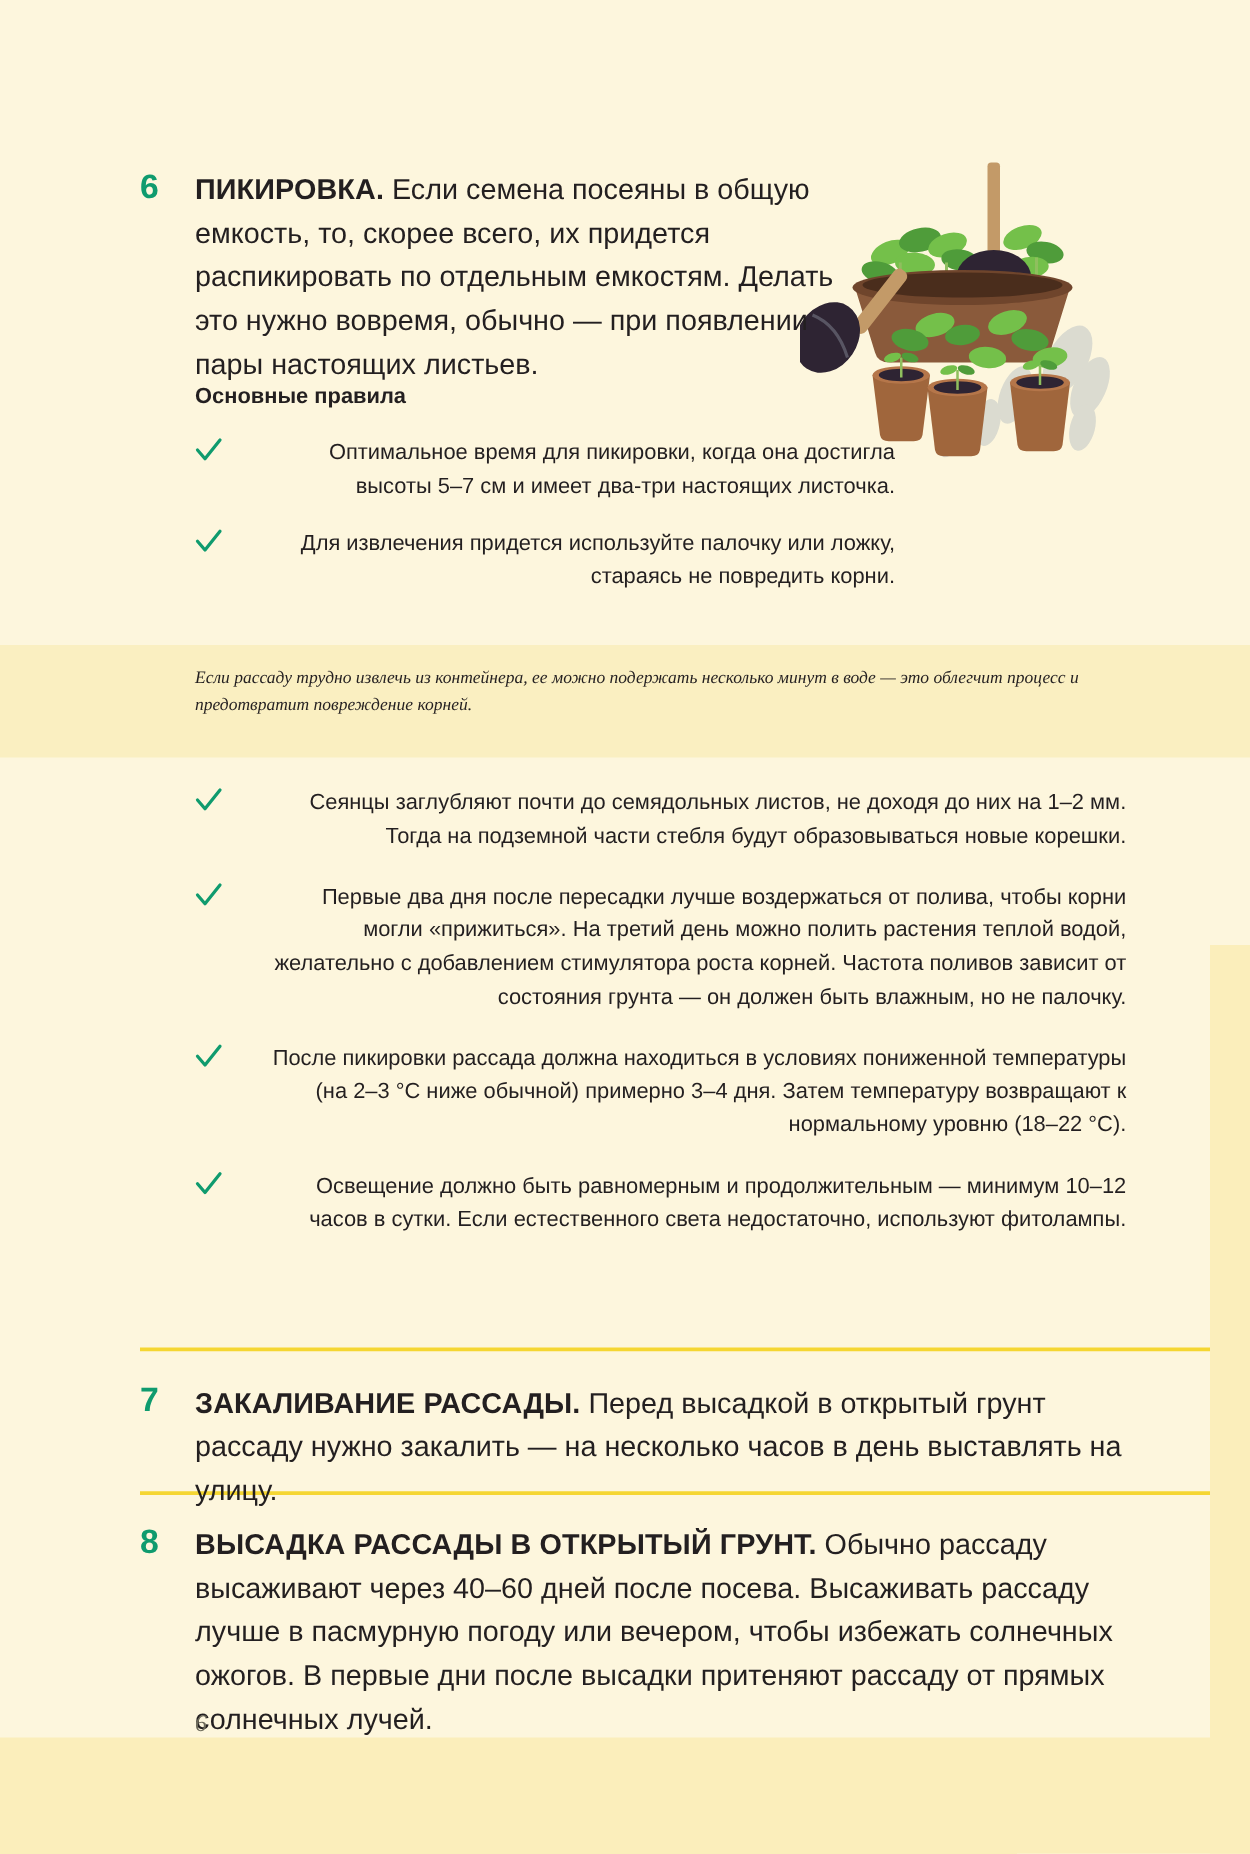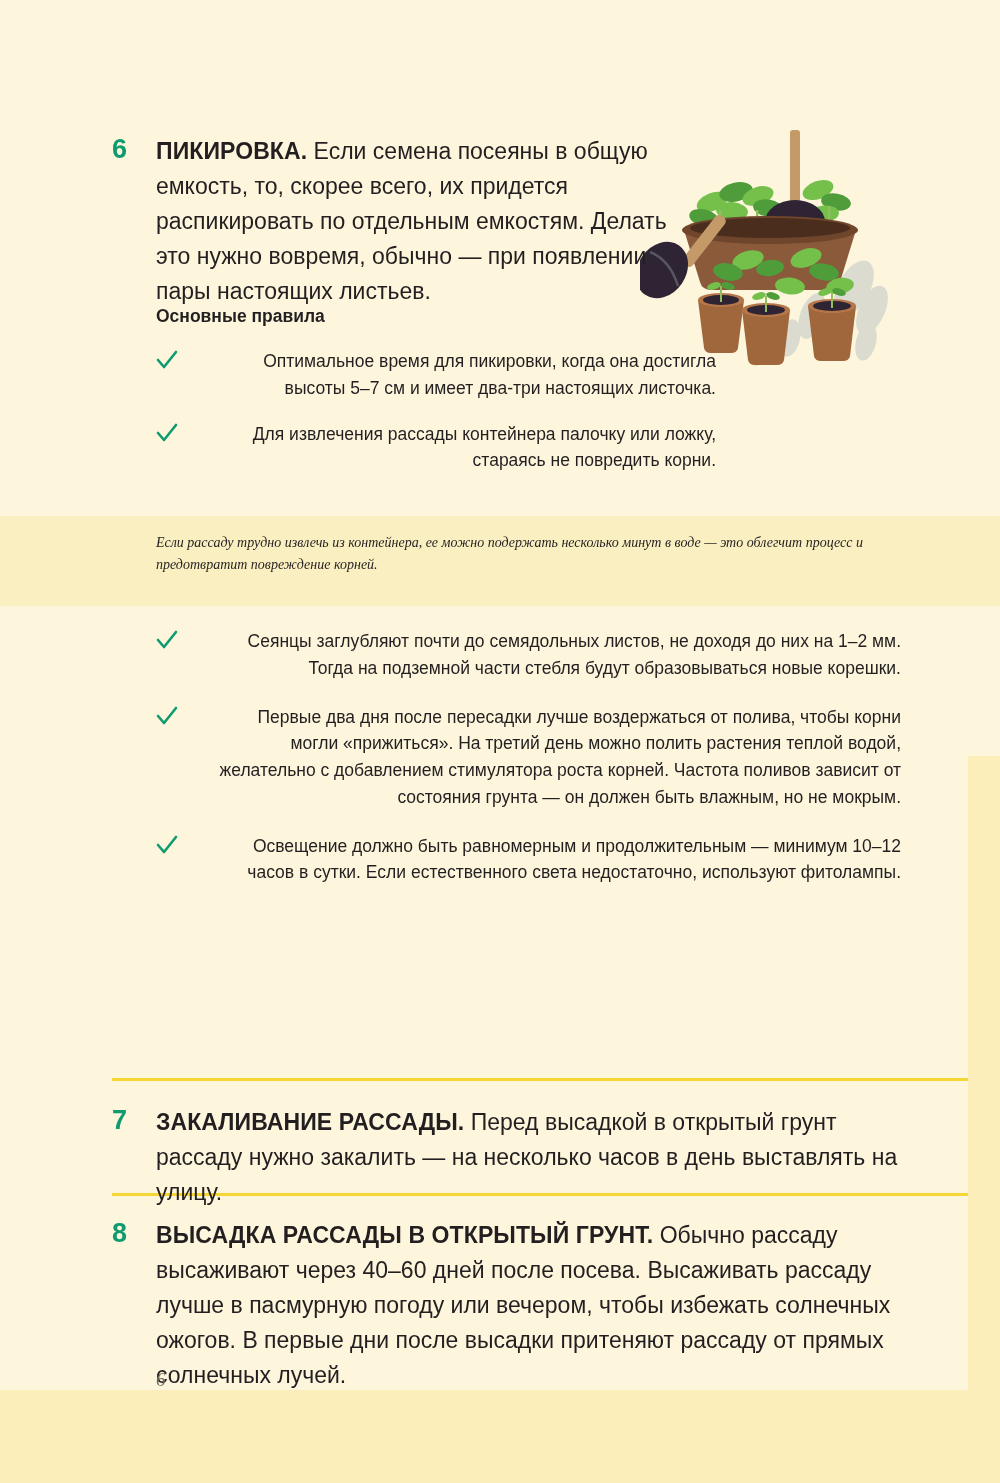--- a/index.html
+++ b/index.html
@@ -311,42 +311,50 @@
         </svg>
     </span>
     <span class="bullet-text">Оптимальное время для пикировки, когда она достигла высоты 5–7 см и имеет два-три настоящих листочка.</span>
   </div>
   <div class="bullet">
     <span class="check">
       <svg width="22" height="20" viewBox="0 0 22 20">
           <path d="M2 10 L8 17 L20 2" stroke="#0f9b6e" stroke-width="2.6" fill="none" stroke-linecap="round" stroke-linejoin="round"></path>
         </svg>
     </span>
-    <span class="bullet-text">Для извлечения рассады контейнера палочку или ложку, стараясь не повредить корни.</span>
+    <span class="bullet-text">Для извлечения придется используйте палочку или ложку, стараясь не повредить корни.</span>
   </div>
 </div>
 
 <div class="callout">Если рассаду трудно извлечь из контейнера, ее можно подержать несколько минут в воде — это облегчит процесс и предотвратит повреждение корней.</div>
 
 <div class="bullets" id="bullets-bottom">
   <div class="bullet bullet-wide">
     <span class="check">
       <svg width="22" height="20" viewBox="0 0 22 20">
           <path d="M2 10 L8 17 L20 2" stroke="#0f9b6e" stroke-width="2.6" fill="none" stroke-linecap="round" stroke-linejoin="round"></path>
         </svg>
     </span>
     <span class="bullet-text">Сеянцы заглубляют почти до семядольных листов, не доходя до них на 1–2 мм. Тогда на подземной части стебля будут образовываться новые корешки.</span>
   </div>
   <div class="bullet bullet-wide">
     <span class="check">
       <svg width="22" height="20" viewBox="0 0 22 20">
           <path d="M2 10 L8 17 L20 2" stroke="#0f9b6e" stroke-width="2.6" fill="none" stroke-linecap="round" stroke-linejoin="round"></path>
         </svg>
     </span>
-    <span class="bullet-text">Первые два дня после пересадки лучше воздержаться от полива, чтобы корни могли «прижиться». На третий день можно полить растения теплой водой, желательно с добавлением стимулятора роста корней. Частота поливов зависит от состояния грунта — он должен быть влажным, но не мокрым.</span>
+    <span class="bullet-text">Первые два дня после пересадки лучше воздержаться от полива, чтобы корни могли «прижиться». На третий день можно полить растения теплой водой, желательно с добавлением стимулятора роста корней. Частота поливов зависит от состояния грунта — он должен быть влажным, но не палочку.</span>
+  </div>
+  <div class="bullet bullet-wide">
+    <span class="check">
+      <svg width="22" height="20" viewBox="0 0 22 20">
+          <path d="M2 10 L8 17 L20 2" stroke="#0f9b6e" stroke-width="2.6" fill="none" stroke-linecap="round" stroke-linejoin="round"></path>
+        </svg>
+    </span>
+    <span class="bullet-text">После пикировки рассада должна находиться в условиях пониженной температуры (на 2–3 °C ниже обычной) примерно 3–4 дня. Затем температуру возвращают к нормальному уровню (18–22 °C).</span>
   </div>
   <div class="bullet bullet-wide">
     <span class="check">
       <svg width="22" height="20" viewBox="0 0 22 20">
           <path d="M2 10 L8 17 L20 2" stroke="#0f9b6e" stroke-width="2.6" fill="none" stroke-linecap="round" stroke-linejoin="round"></path>
         </svg>
     </span>
     <span class="bullet-text">Освещение должно быть равномерным и продолжительным — минимум 10–12 часов в сутки. Если естественного света недостаточно, используют фитолампы.</span>
   </div>
 </div>

